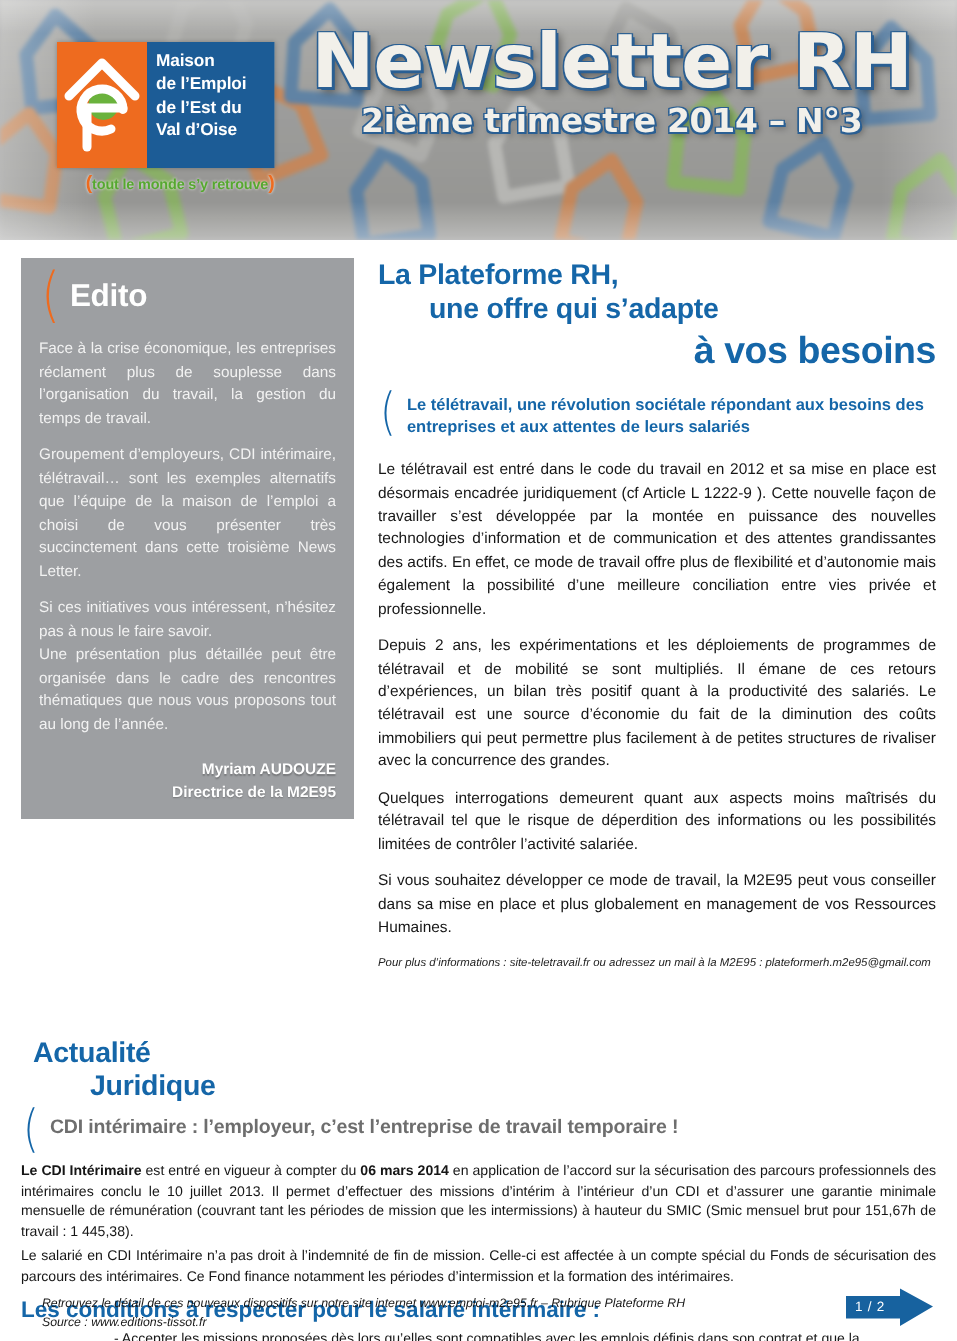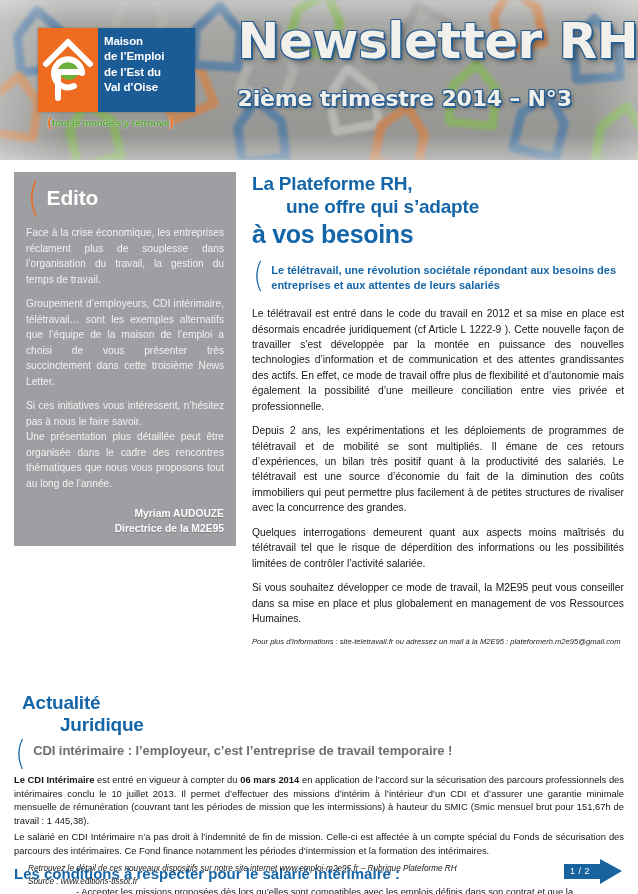--- a/index.html
+++ b/index.html
@@ -37,21 +37,21 @@
   }
 
   
   .logo-wrap {
     position: absolute;
     left: 38px; top: 28px;
     width: 145px;
   }
   .logo-row {
     display: flex;
-    width: 157px; height: 84px;
+    width: 145px; height: 84px;
     box-shadow: 0 0 3px rgba(0,0,0,.25);
   }
   .logo-mark {
     width: 60px; height: 84px;
     background: #ee6b1f;
     position: relative;
   }
   .logo-glyph { position: absolute; left: 0; top: 0; }
   .logo-text {
     flex: 1;
@@ -64,50 +64,50 @@
     letter-spacing: -.1px;
     font-family: "Liberation Sans", sans-serif;
   }
   .logo-text div { white-space: nowrap; }
   .logo-tag {
     margin-top: 2px;
     color: #56a830;
     font-size: 9.6px;
     font-weight: bold;
     letter-spacing: -.1px;
-    text-align: center;
+    text-align: right;
     width: 145px;
     text-shadow: 0 0 2px rgba(255,255,255,.9);
   }
   .logo-tag .paren { color: #ee6b1f; font-size: 13px; }
 
   
   .masthead {
     position: absolute;
-    right: 0; top: 16px;
-    text-align: left;
+    right: 30px; top: 16px;
+    text-align: center;
   }
   .mast-title {
     font-family: "DejaVu Sans", sans-serif;
     font-size: 50px;
     font-weight: bold;
     color: #f2f0ea;
     letter-spacing: -.5px;
     line-height: 1.02;
     text-shadow:
       2px 2px 0 #2a5f93, -1px -1px 0 #2a5f93,
       1px -1px 0 #2a5f93, -1px 1px 0 #2a5f93,
       3px 3px 6px rgba(0,0,0,.45);
   }
   .mast-sub {
     font-family: "DejaVu Sans", sans-serif;
     font-size: 22px;
     font-weight: bold;
     color: #f2f0ea;
-    margin-top: 19px;
+    margin-top: 2px;
     letter-spacing: -.2px;
     text-shadow:
       1.5px 1.5px 0 #2a5f93, -1px -1px 0 #2a5f93,
       1px -1px 0 #2a5f93, -1px 1px 0 #2a5f93,
       2px 2px 5px rgba(0,0,0,.4);
   }
 
   
   .content {
     position: relative;
@@ -173,20 +173,21 @@
   .pf-title {
     color: #1566a8;
     font-size: 19px;
     font-weight: bold;
     line-height: 1.22;
     letter-spacing: -.2px;
   }
   .pf-title .l2 { display: block; padding-left: 34px; }
   .pf-title .l3 {
     display: block;
+    text-align: right;
     font-size: 25px;
     margin-top: 1px;
     letter-spacing: -.3px;
   }
   .pf-lead {
     display: flex;
     align-items: flex-start;
     gap: 6px;
     margin-top: 12px;
     margin-bottom: 12px;

